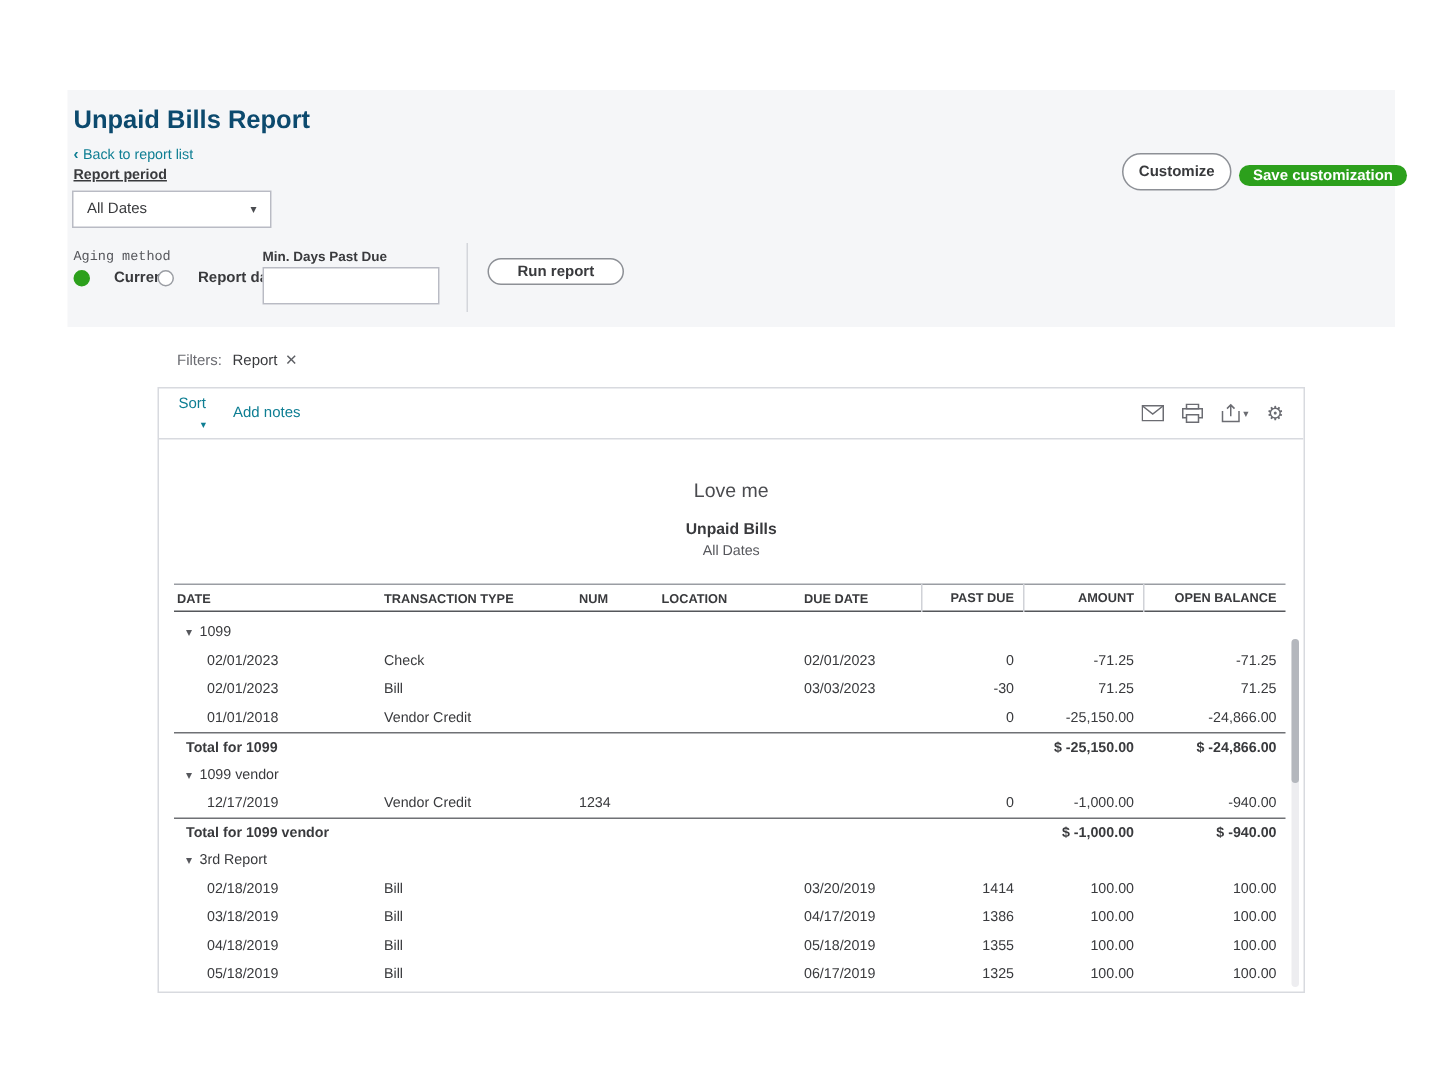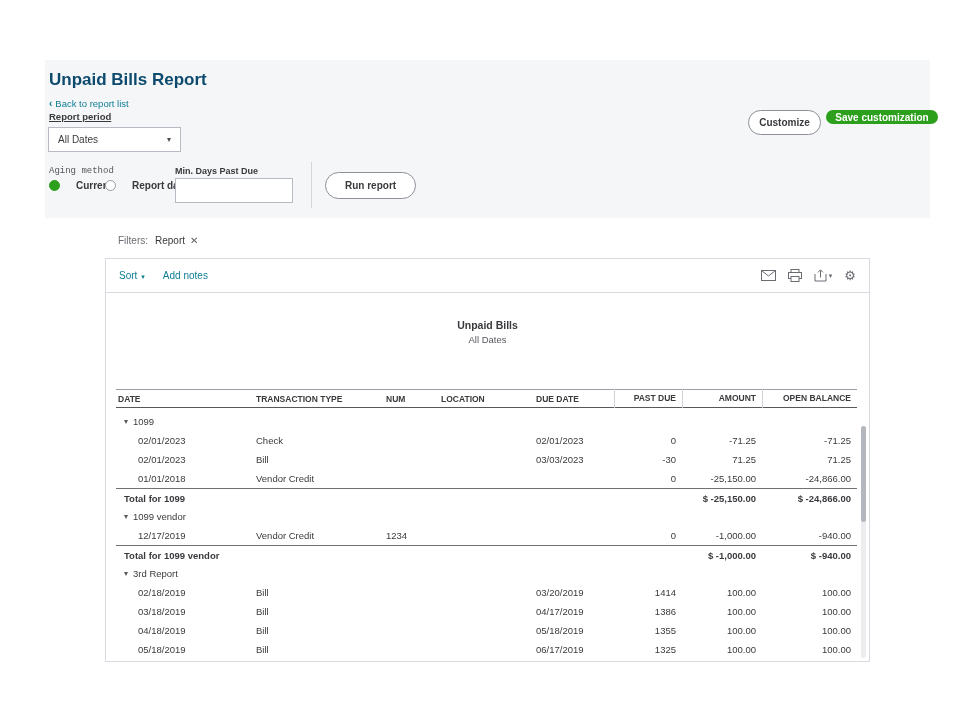--- a/index.html
+++ b/index.html
@@ -18,49 +18,49 @@
   
   .band{position:absolute;left:45px;top:60px;width:885px;height:158px;background:#f5f6f8;}
   .page-title{position:absolute;left:4px;top:10px;font-size:17px;font-weight:700;color:#0c4a6e;}
   .back-link{position:absolute;left:4px;top:38px;font-size:9.5px;color:var(--link);cursor:pointer;display:flex;align-items:center;gap:3px;}
   .back-link .chev{font-weight:700;font-size:10px;}
   .rp-label{position:absolute;left:4px;top:51px;font-size:9.5px;font-weight:700;text-decoration:underline;}
   .select{position:absolute;left:3px;top:67px;width:133px;height:25px;background:#fff;border:1px solid var(--input-border);
           display:flex;align-items:center;justify-content:space-between;padding:0 9px;font-size:10px;cursor:pointer;}
   .select .caret{font-size:8px;color:#4a4c50;}
   .btn{cursor:pointer;font-family:"Liberation Sans",sans-serif;}
-  .btn-customize{position:absolute;left:703px;top:50px;width:73px;height:25px;border-radius:13px;border:1px solid #8d9096;
+  .btn-customize{position:absolute;left:703px;top:42px;width:73px;height:25px;border-radius:13px;border:1px solid #8d9096;
                  background:#fff;font-size:10px;font-weight:600;color:var(--text);}
   .btn-save{position:absolute;left:781px;top:50px;width:112px;height:14px;border-radius:13px;border:none;
             background:var(--green);color:#fff;font-size:10px;font-weight:600;}
   .aging-label,.min-label{position:absolute;top:106px;font-size:9px;color:#56575c;}
   .aging-label{left:4px;font-family:Liberation Mono, monospace;}
   .min-label{left:130px;font-weight:700;color:var(--text);}
   .radio-opt{position:absolute;top:120px;display:flex;align-items:center;gap:16px;font-size:10px;font-weight:600;cursor:pointer;}
   .radio-current{left:4px;}
   .radio-reportdate{left:60px;}
   .radio{width:11px;height:11px;border-radius:50%;border:1px solid #9a9da3;background:#fff;display:inline-block;}
   .radio.checked{border:1px solid var(--green);background:var(--green);}
   .min-input{position:absolute;left:130px;top:118px;width:118px;height:25px;border:1px solid var(--input-border);
              background:#fff;font-size:10px;padding:0 6px;font-family:"Liberation Sans",sans-serif;}
   .vdiv{position:absolute;left:266px;top:102px;width:1px;height:46px;background:#d4d6db;}
-  .btn-run{position:absolute;left:280px;top:112px;height:27px;padding:0 19px;border-radius:14px;border:1px solid #8d9096;
+  .btn-run{position:absolute;left:280px;top:112px;height:18px;padding:0 19px;border-radius:14px;border:1px solid #8d9096;
            background:#fff;font-size:10px;font-weight:600;color:var(--text);}
 
   
   .filters{position:absolute;left:118px;top:235px;display:flex;align-items:center;gap:7px;font-size:10px;}
   .f-label{color:var(--muted);}
   .f-chip{display:flex;align-items:center;gap:5px;color:var(--text);}
   .f-x{color:#5d5f64;font-size:10px;cursor:pointer;line-height:1;}
 
   
   .card{position:absolute;left:105px;top:258px;width:765px;height:404px;border:1px solid var(--border);background:#fff;overflow:hidden;}
   .toolbar{height:34px;border-bottom:1px solid var(--border);display:flex;align-items:center;padding:0 13px;}
   .tb-left{display:flex;align-items:center;gap:18px;font-size:10px;color:var(--link);}
-  .tb-sort{display:flex;align-items:flex-end;gap:4px;cursor:pointer;}
+  .tb-sort{display:flex;align-items:flex-end;gap:4px;cursor:pointer;flex-direction:column;}
   .tb-sort .caret{font-size:7px;}
   .tb-addnotes{cursor:pointer;}
   .tb-icons{margin-left:auto;display:flex;align-items:center;gap:12px;color:var(--muted);}
   .tb-icons .ic{display:flex;align-items:center;cursor:pointer;}
   .gear-glyph{font-size:13px;line-height:1;color:var(--muted);}
   .exp-caret{font-size:7px;margin-left:2px;color:var(--muted);}
 
   .report-head{margin-top:26px;text-align:center;}
   .company{font-size:13px;color:#4a4b4f;}
   .rtitle{margin-top:13px;font-size:10.5px;font-weight:700;}
@@ -175,20 +175,21 @@
             </svg>
           <span class="exp-caret">▾</span>
         </span>
         <span class="ic">
             <span class="gear-glyph">⚙</span>
           </span>
       </div>
     </div>
 
     <div class="report-head">
+      <div class="company">Love me</div>
       <div class="rtitle">Unpaid Bills</div>
       <div class="rsub">All Dates</div>
     </div>
 
     <div class="table">
       <div class="thead">
         <div class="th c0">DATE</div>
         <div class="th c1">TRANSACTION TYPE</div>
         <div class="th c2">NUM</div>
         <div class="th c3">LOCATION</div>

